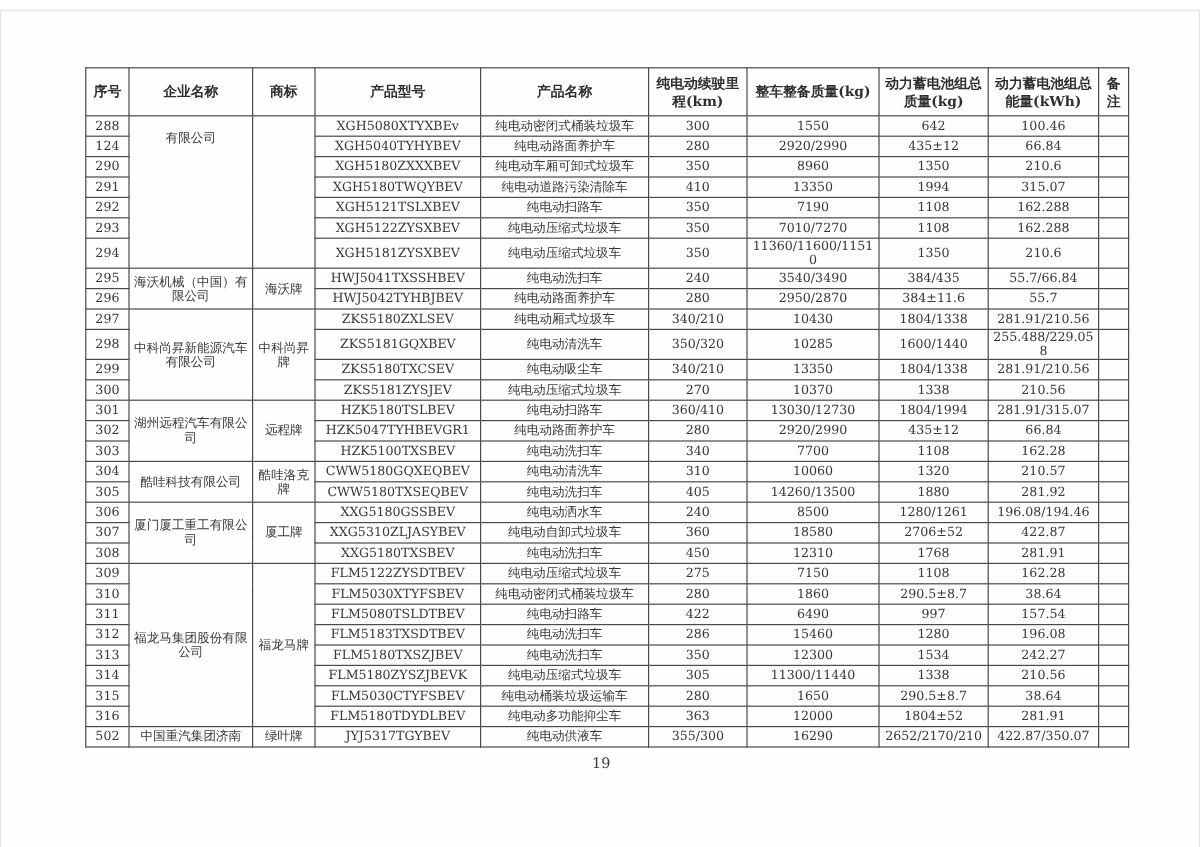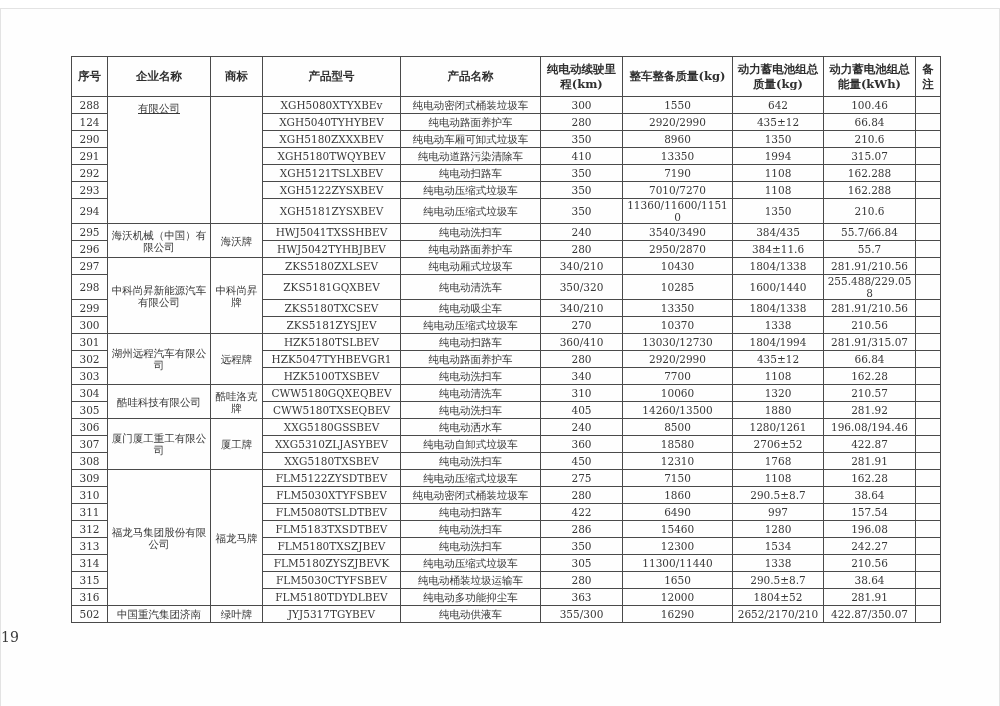--- a/index.html
+++ b/index.html
@@ -33,25 +33,25 @@
     height:39px;
     line-height:1.25;
     color:#2e2e2e;
   }
   .vt td {
     font-size:10.5px;
     height:16px;
     line-height:1.15;
     color:#383838;
   }
-  .vt td.vtop { vertical-align:top; padding-top:5px;text-decoration:underline; }
+  .vt td.vtop { vertical-align:top; padding-top:12px; }
   .vt td.cell-energy, .vt td.cell-battery-mass, .vt td.cell-mass { word-break:break-all; }
   .page-number {
     position:absolute; left:0; top:620px; width:1000px;
-    font-size:14px; color:#3a3a3a;
+    text-align:center; font-size:12px; color:#3a3a3a;
   }
 </style>
 </head>
 <body>
 
 <div class="sheet">
   <table class="vt">
     <colgroup>
       <col style="width:36px">
         <col style="width:103px">

